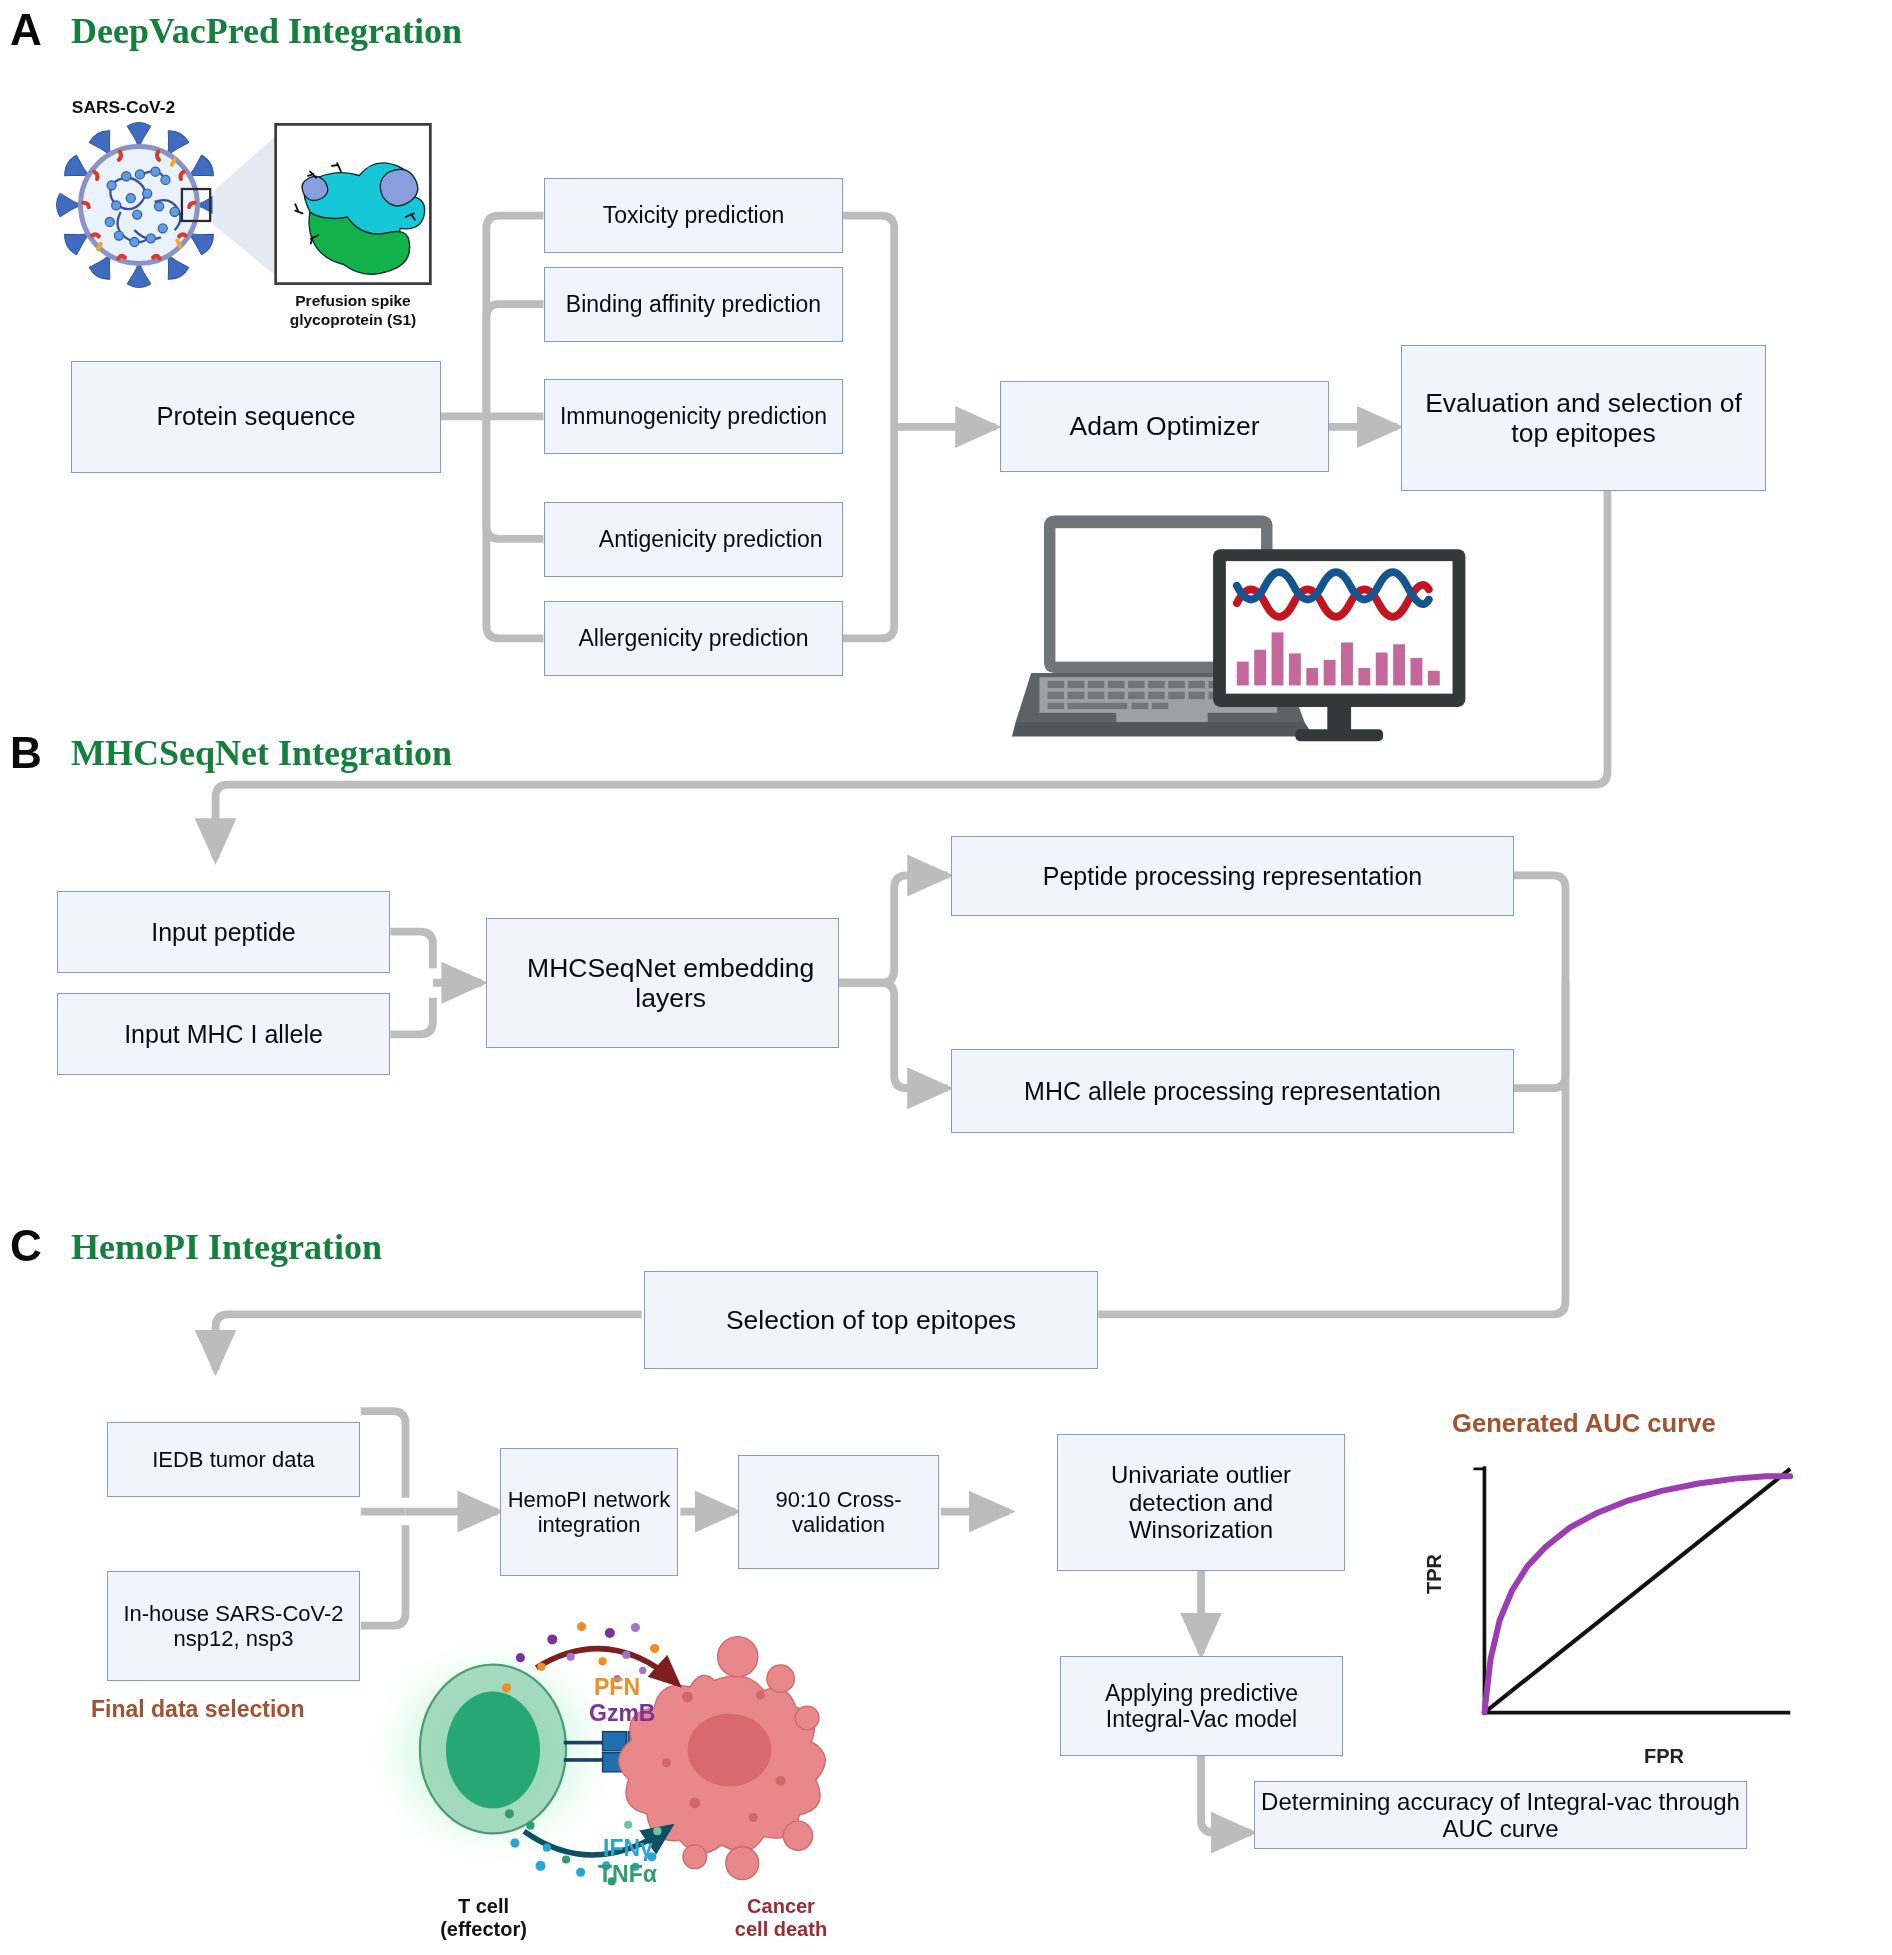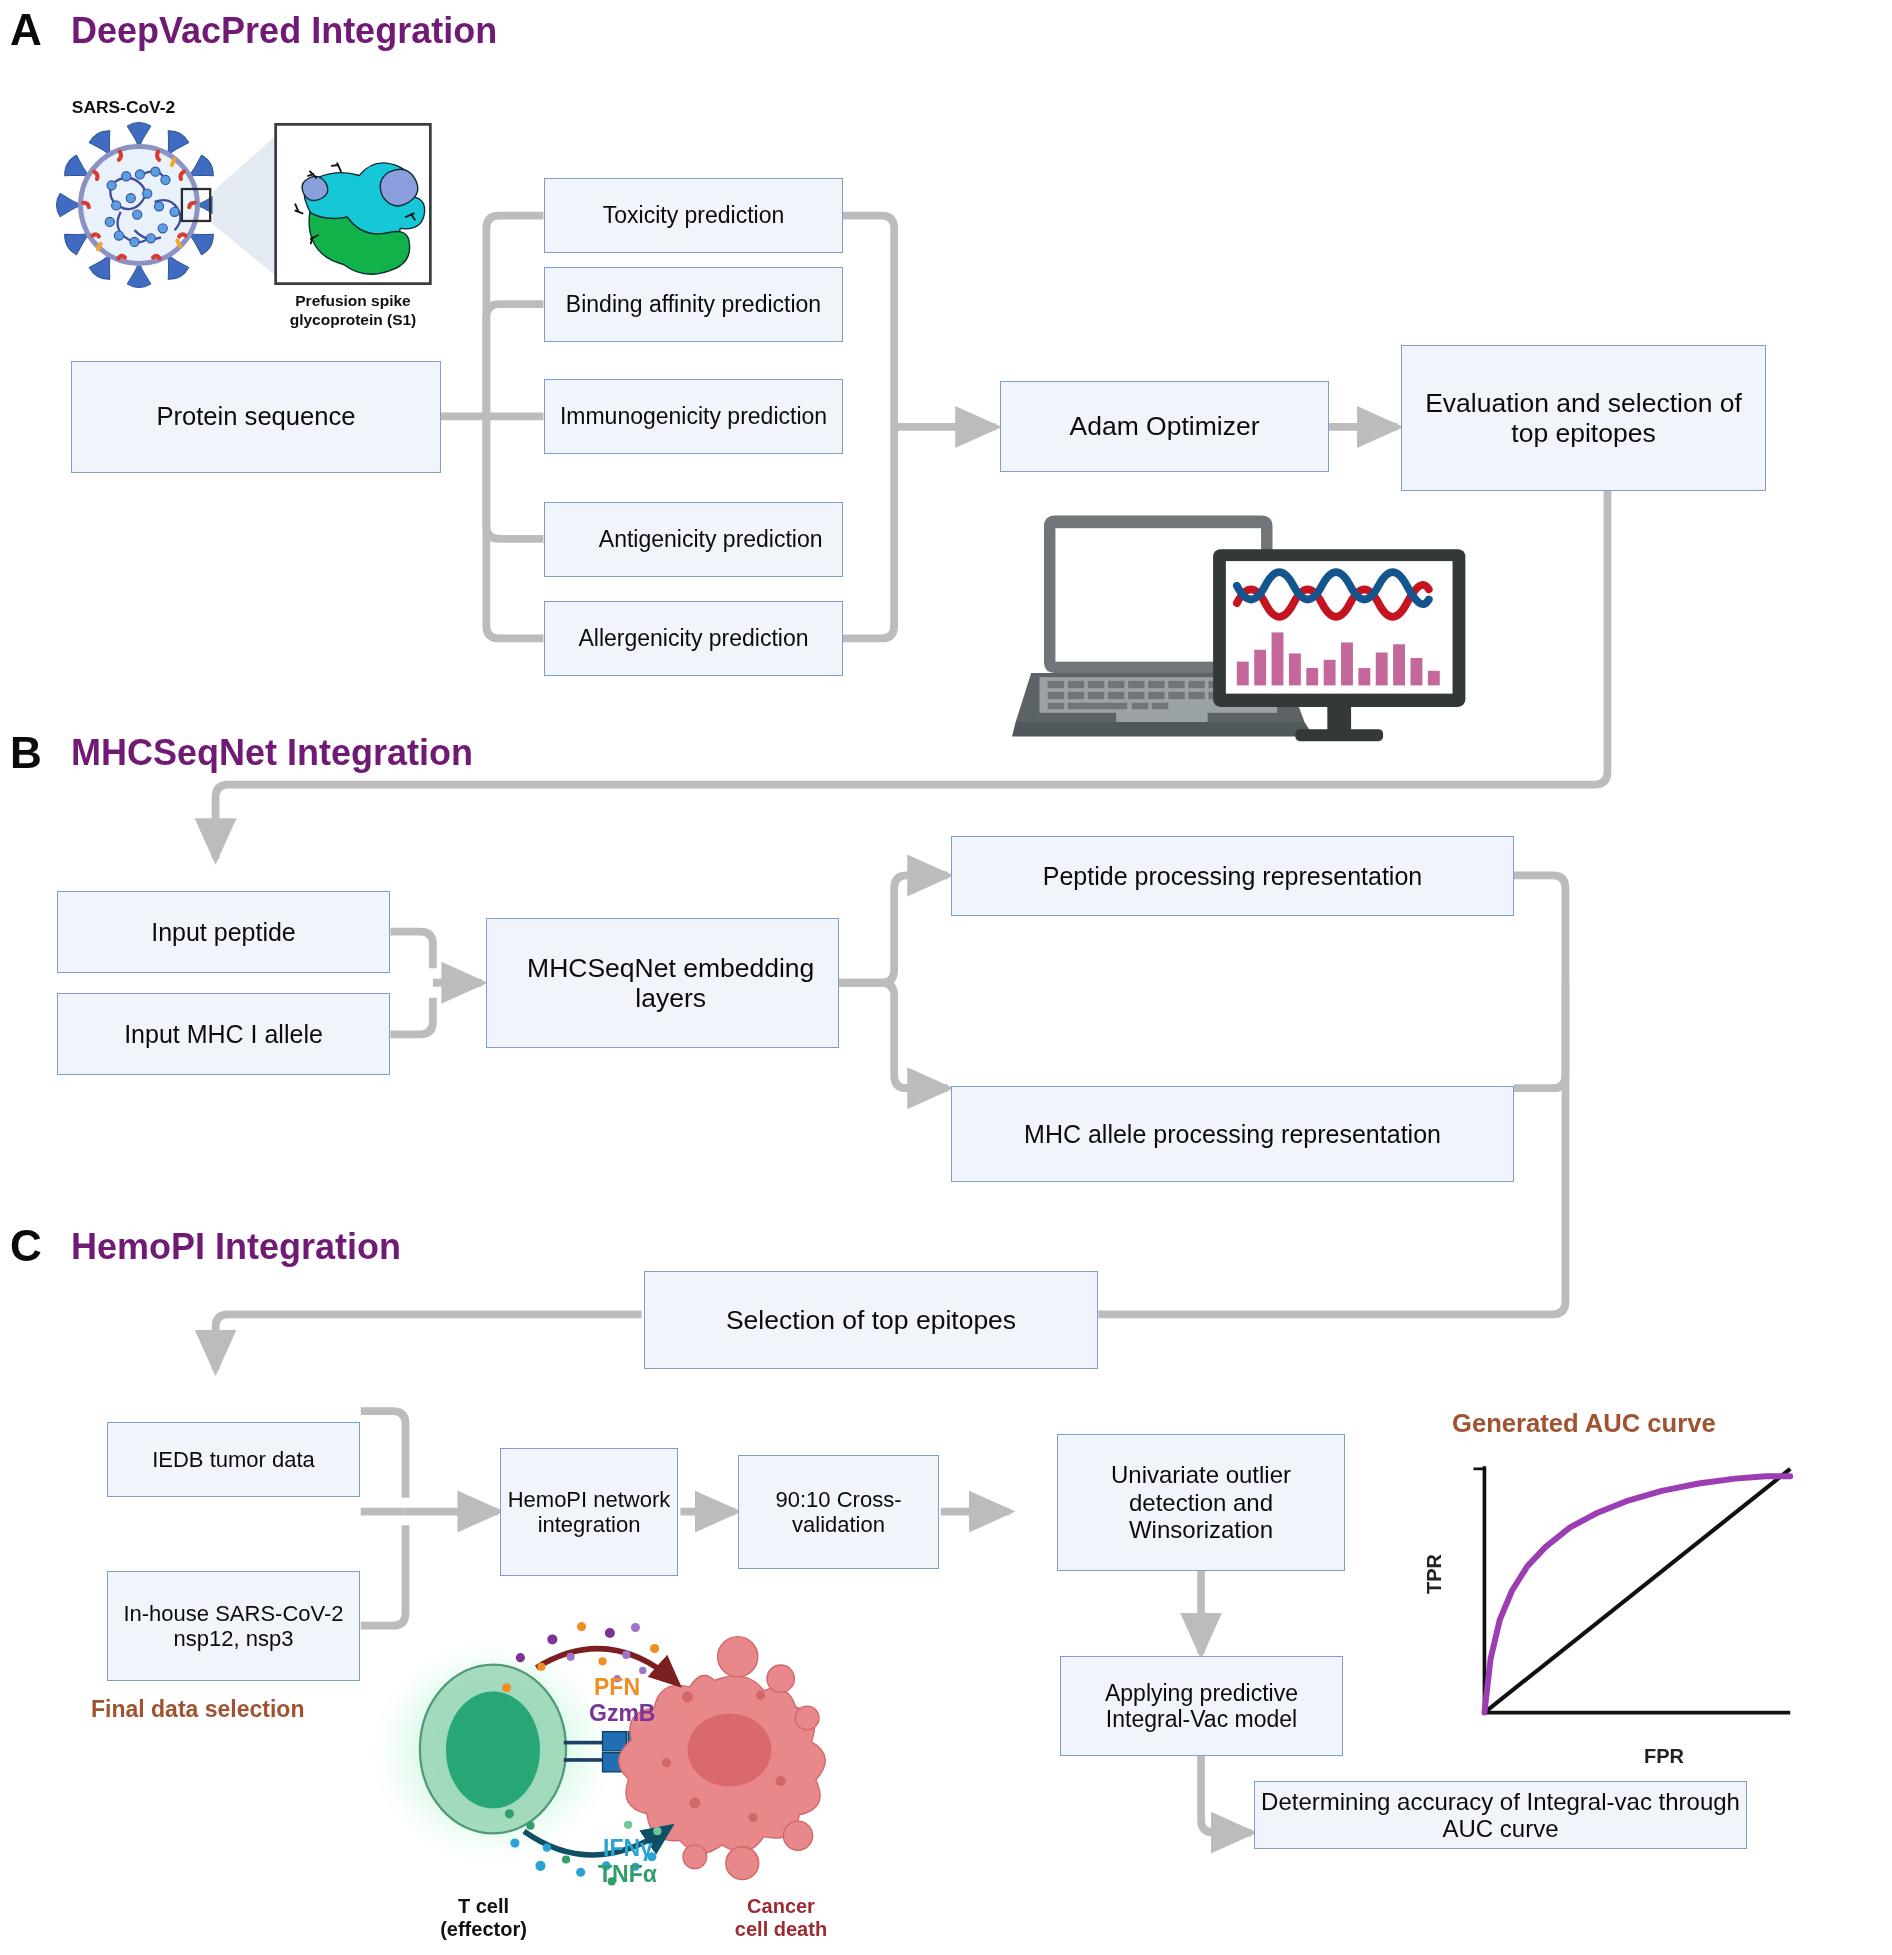--- a/index.html
+++ b/index.html
@@ -27,22 +27,22 @@
 
   
   .panel-letter{
     position:absolute;z-index:4;
     font-weight:bold;color:#0a0a0a;
     font-family:"Liberation Sans",sans-serif;
     line-height:1;
   }
   .panel-title{
     position:absolute;z-index:4;
-    font-weight:bold;color:#701a75;
-    font-family:Liberation Sans, sans-serif;
+    font-weight:bold;color:#15803d;
+    font-family:Liberation Serif, serif;
     line-height:1;
     white-space:nowrap;
   }
   .side-caption{
     position:absolute;z-index:4;
     font-weight:bold;color:#a1522f;
     font-family:"Liberation Sans",sans-serif;
     line-height:1;white-space:nowrap;
   }
   .plain-caption{
@@ -328,21 +328,21 @@
 
 <div class="panel-letter" style="left:10px;top:731px;font-size:44px;">B</div>
 <div class="panel-title" style="left:71px;top:735px;font-size:36px;">MHCSeqNet Integration</div>
 
 <div class="box" style="left:57px;top:891px;width:333px;height:82px;font-size:25px;">Input peptide</div>
 <div class="box" style="left:57px;top:993px;width:333px;height:82px;font-size:25px;">Input MHC I allele</div>
 
 <div class="box" style="left:486px;top:918px;width:353px;height:130px;font-size:26.5px;padding-left:21px;">MHCSeqNet embedding layers</div>
 
 <div class="box" style="left:951px;top:836px;width:563px;height:80px;font-size:25px;">Peptide processing representation</div>
-<div class="box" style="left:951px;top:1049px;width:563px;height:96px;font-size:25px;margin-top:37px;">MHC allele processing representation</div>
+<div class="box" style="left:951px;top:1049px;width:563px;height:84px;font-size:25px;">MHC allele processing representation</div>
 
 <div class="panel-letter" style="left:10px;top:1224px;font-size:44px;">C</div>
 <div class="panel-title" style="left:71px;top:1229px;font-size:36px;">HemoPI Integration</div>
 
 <div class="box" style="left:644px;top:1271px;width:454px;height:98px;font-size:26.5px;">Selection of top epitopes</div>
 
 <div class="box" style="left:107px;top:1374px;width:253px;height:75px;font-size:22px;margin-top:48px;">IEDB tumor data</div>
 <div class="box" style="left:107px;top:1571px;width:253px;height:110px;font-size:22px;">In-house SARS-CoV-2 nsp12, nsp3</div>
 
 <div class="side-caption" style="left:91px;top:1698px;font-size:23px;">Final data selection</div>

